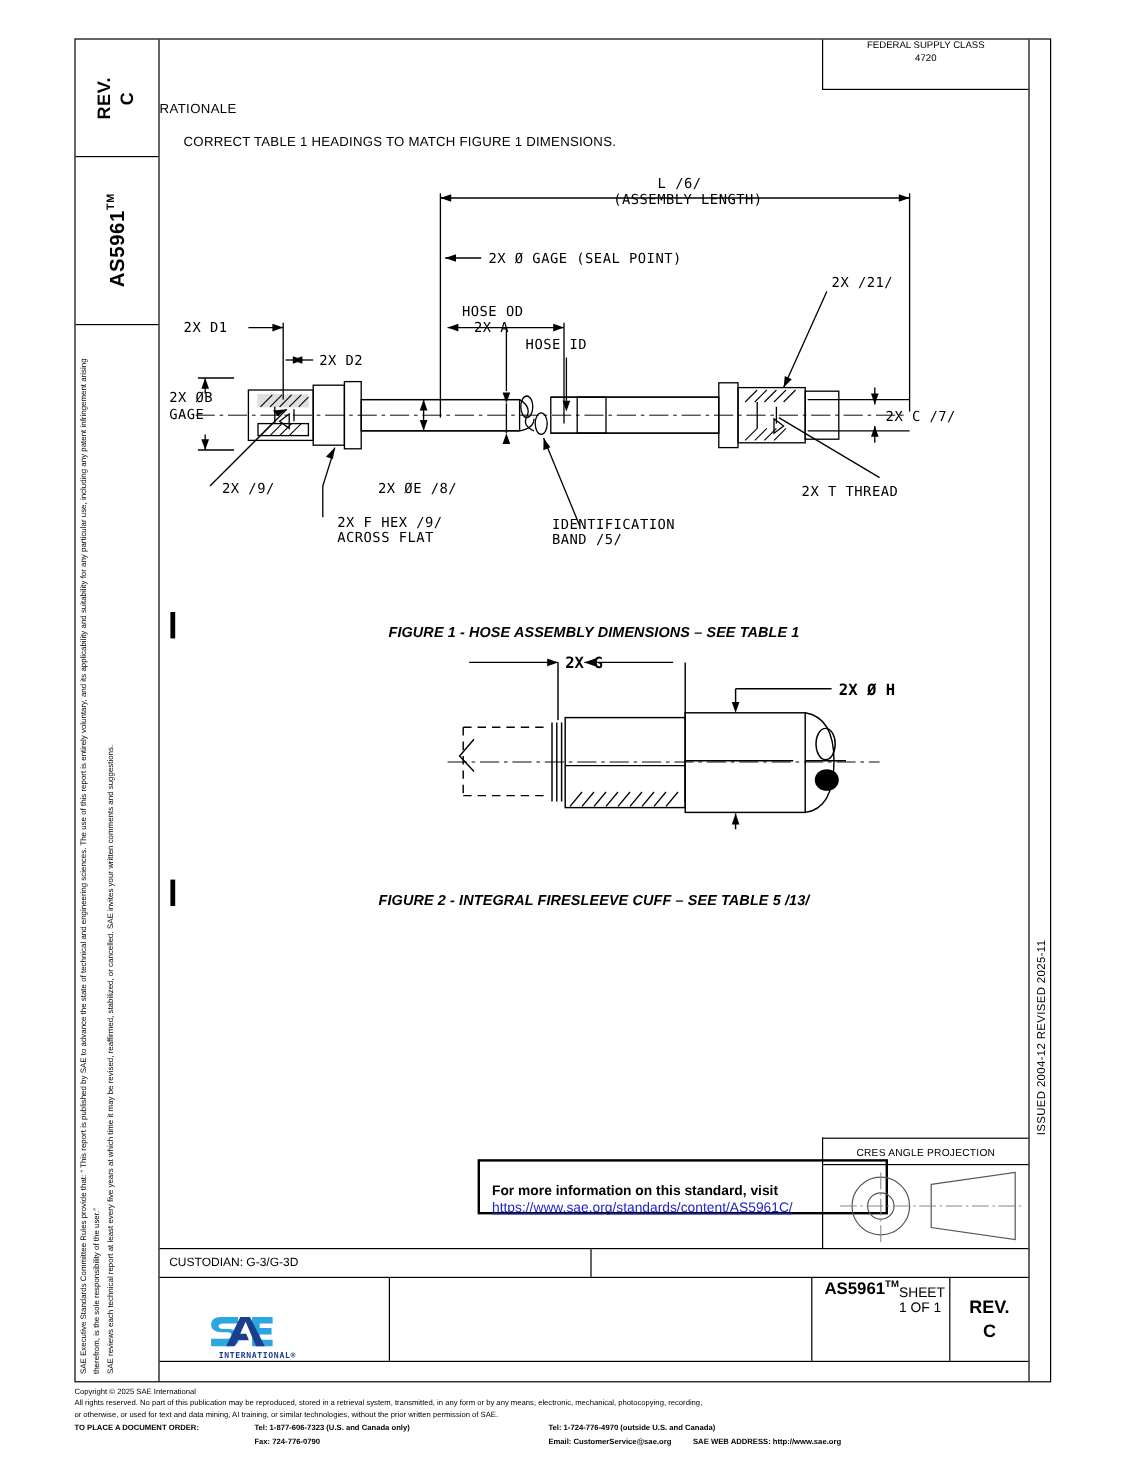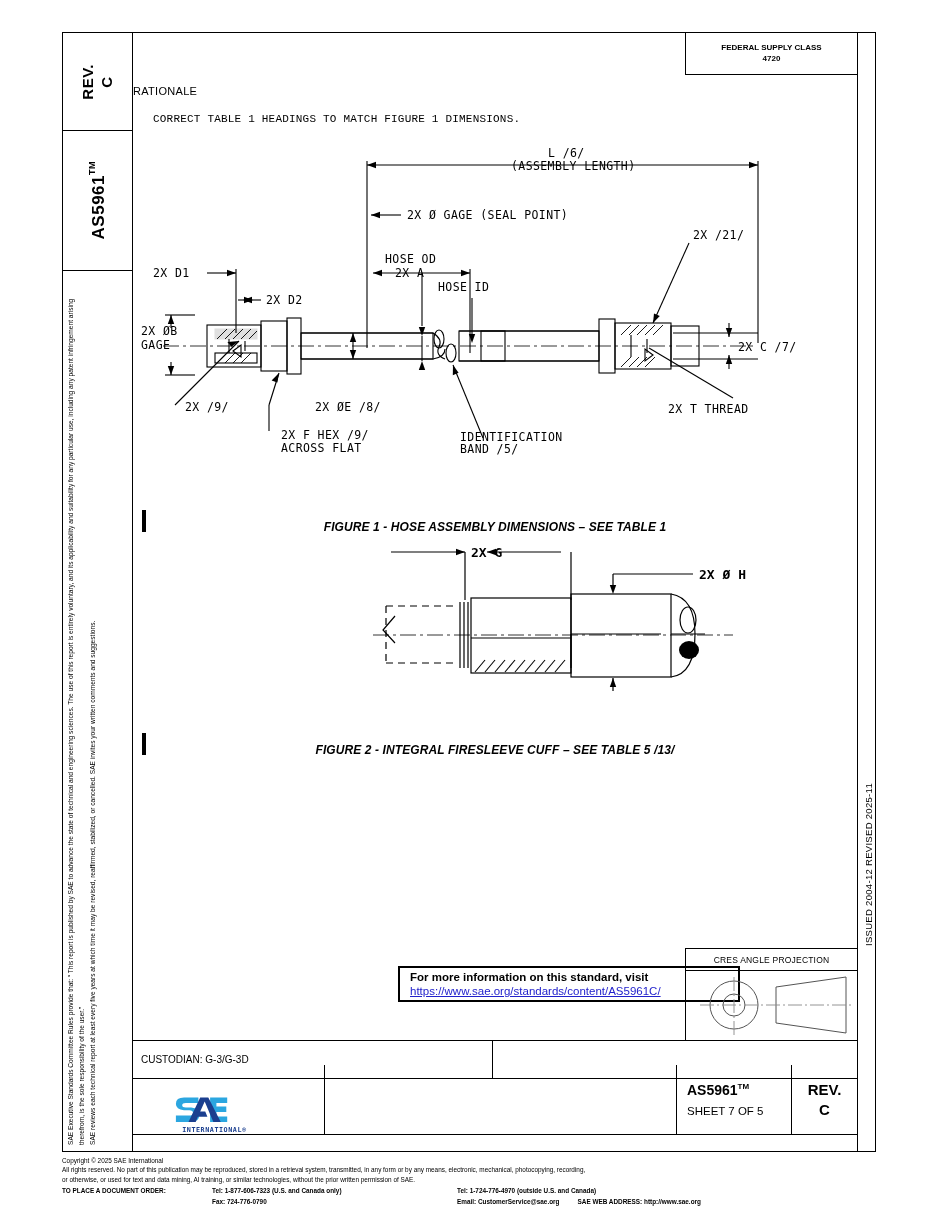--- a/index.html
+++ b/index.html
@@ -64,69 +64,69 @@
     font-size:9.5px; letter-spacing:0.3px; white-space:nowrap;
   }
   
   .content {
     position:absolute; left:70px; top:0; right:18px; bottom:0;
   }
   .fsc-box {
     position:absolute; right:0; top:0;
     width:172px; height:42px;
     border-left:1.5px solid #000; border-bottom:1.5px solid #000;
-    display:flex; flex-direction:column; align-items:center; justify-content:center;
-    font-size:8px; line-height:1.35; text-align:center;font-weight:bold;
+    display:flex; flex-direction:column; align-items:center; 
+    font-size:8px; line-height:1.35; text-align:center;
   }
   .rationale-title {
     position:absolute; left:0; top:52px; width:540px;
     font-size:11px; letter-spacing:0.3px;
   }
   .rationale-body {
     position:absolute; left:20px; top:80px;
-    font-size:11px; letter-spacing:0.2px;font-family:Liberation Mono, monospace;
+    font-size:11px; letter-spacing:0.2px;
   }
   
   .chg-bar { position:absolute; width:4px; height:22px; background:#000; left:9px; }
   
   .fig-wrap { position:absolute; left:0; width:100%; }
   .fig1 { top:110px; height:380px; }
   .fig2 { top:505px; height:190px; }
   .fig-cap {
     position:absolute; left:0; width:100%; text-align:center;
     font-style:italic; font-weight:bold; font-size:12px; letter-spacing:0.1px;
   }
   .fig1-cap { top:487px; }
   .fig2-cap { top:710px; }
   svg text { font-family:"DejaVu Sans Mono", monospace; }
   
   .info-box {
     position:absolute; left:265px; top:933px;
-    width:342px; height:36px;
+    width:342px; height:46px;
     border:2px solid #000;
-    padding:3px 0 0 10px;
+    padding:19px 0 0 10px;
   }
   .info-line1 { font-size:11.5px; font-weight:bold; }
   .info-link {
     font-size:11.5px; color:#2222cc; 
     display:block; margin-top:2px;
   }
   
   .tap-box {
     position:absolute; right:0; top:915px; width:172px; height:92px;
     border-left:1.5px solid #000; border-top:1.5px solid #000;
   }
   .tap-title {
     height:22px; border-bottom:1.5px solid #000;
     display:flex; align-items:center; justify-content:center;
     font-size:8.5px; letter-spacing:0.2px;
   }
   
   .cust-row {
-    position:absolute; left:0; right:0; top:1007px; height:39px;
+    position:absolute; left:0; right:0; top:1007px; height:25px;
     border-top:1.5px solid #000; border-bottom:1.5px solid #000;
     display:flex;
   }
   .cust-left {
     width:360px; border-right:1.5px solid #000;
     display:flex; align-items:center; padding-left:8px; font-size:10px;
   }
   .cust-right {
     flex:1; display:flex; align-items:center; justify-content:center; font-size:10px;
   }
@@ -146,21 +146,21 @@
     display:flex; align-items:center; justify-content:center;
     font-size:16.5px; font-weight:bold; letter-spacing:0.2px;
   }
   .tb-mid-bot {
     height:42px; display:flex; flex-direction:column;
     align-items:center; justify-content:center;
     font-size:10.3px; line-height:1.3; text-align:center;
   }
   .tb-num {
     width:115px; border-right:1.5px solid #000;
-    display:flex; flex-direction:column; justify-content:center;
+    display:flex; flex-direction:row; justify-content:center;
     padding-left:10px;
   }
   .tb-num-1 { font-size:14px; font-weight:bold; }
   .tb-num-1 sup { font-size:8px; }
   .tb-num-2 { font-size:11.5px; margin-top:7px; }
   .tb-rev {
     flex:1; display:flex; flex-direction:column;
     align-items:center; justify-content:center;
     font-size:15px; font-weight:bold; line-height:1.3;
   }
@@ -475,21 +475,21 @@
             <path d="M46 8 h12 v6 h-12 v4 h11 v6 h-11 v5 h12 v6 h-19 v-27 z" fill="#2ba6e0"></path>
             <path d="M37 8 h-9 l-13 27 h8 l2.4 -5.6 h10.6 l-2.4 -6 h-5.6 l5 -11 l9.6 22.6 h8.2 z" fill="#1b3f8f"></path>
           </g>
           <text x="8" y="46" font-family="'Liberation Sans',sans-serif" font-size="7.5" font-weight="bold" fill="#1b3f8f" letter-spacing="0.6">INTERNATIONAL®</text>
         </svg>
       </div>
       <div class="tb-mid">
       </div>
       <div class="tb-num">
         <div class="tb-num-1"><span>AS5961</span><sup>TM</sup></div>
-        <div class="tb-num-2">SHEET 7 OF 5</div>
+        <div class="tb-num-2">SHEET 1 OF 1</div>
       </div>
       <div class="tb-rev">
         <span>REV.</span>
         <span>C</span>
       </div>
     </div>
 
   </div>
 </div>
 

